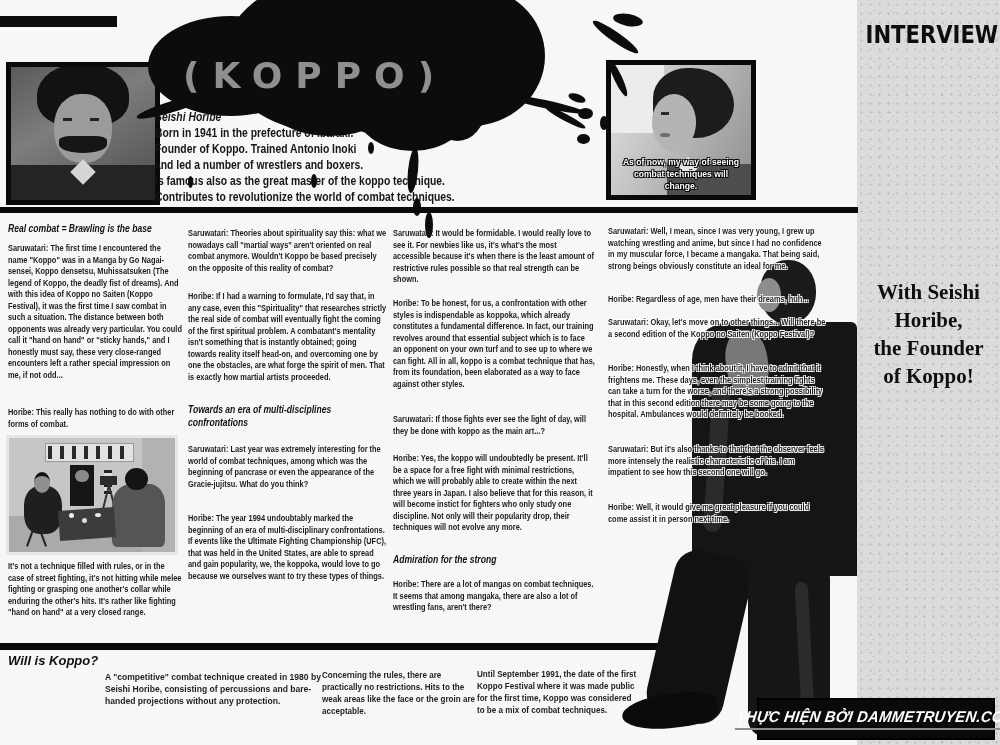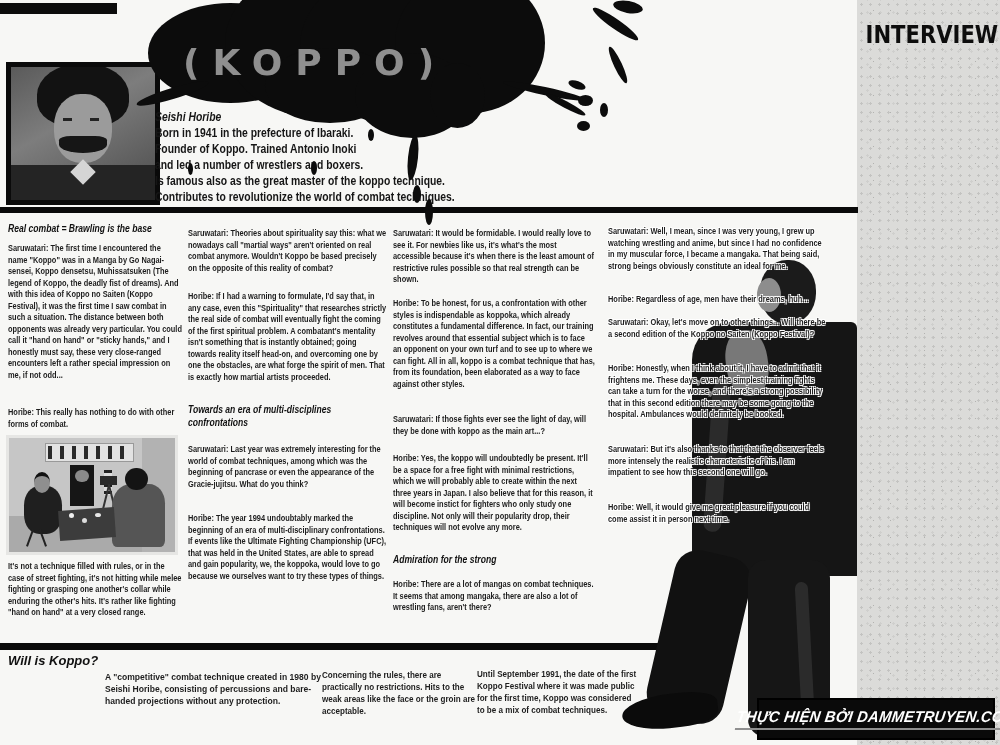--- a/index.html
+++ b/index.html
@@ -15,21 +15,21 @@
                      radial-gradient(#b2b2b0 .8px,transparent 1px);
     background-size:9px 9px,13px 13px,17px 17px;
     background-position:0 0,4px 6px,8px 2px;}
   .interview{position:absolute;top:22px;left:0;width:143px;text-align:center;
     font:900 24px/26px "DejaVu Sans",sans-serif;color:#0d0d0d;letter-spacing:0;
     transform:scaleX(.88);transform-origin:50% 0;}
   .side-caption{position:absolute;top:278px;left:0;width:143px;text-align:center;
     font:bold 21px/28px "Liberation Serif",serif;color:#0f0f0f;}
 
   
-  .splatter{position:absolute;left:0;top:3px;width:1000px;height:260px;z-index:6;pointer-events:none;}
+  .splatter{position:absolute;left:0;top:16px;width:1000px;height:260px;z-index:6;pointer-events:none;}
   .blob{position:absolute;background:#0c0c0c;border-radius:50%;}
   .koppo{position:absolute;left:183px;top:40px;
     font:bold 36px/40px "DejaVu Sans",sans-serif;color:#8f8f8f;letter-spacing:13px;}
 
   
   .photo{position:absolute;border:5px solid #0a0a0a;background:#777;overflow:hidden;z-index:5;}
   .photoA{left:6px;top:62px;width:144px;height:133px;}
   .photoB{left:606px;top:60px;width:140px;height:130px;}
   .photo .el{position:absolute;}
   .photo-caption{position:absolute;left:1px;right:1px;bottom:3px;text-align:center;
@@ -90,20 +90,24 @@
     letter-spacing:.3px;transform:skewX(-8deg) scaleX(.95);
     border-bottom:2px solid #8f8f8f;padding-bottom:2px;white-space:nowrap;}
 </style>
 </head>
 <body>
 
 <div class="page">
 
   <div class="sidebar">
     <div class="interview">INTERVIEW</div>
+    <div class="side-caption pre">With Seishi
+Horibe,
+the Founder
+of Koppo!</div>
   </div>
 
   <div class="bar top-bar"></div>
   <div class="bar bottom-bar"></div>
 
   <div class="figure">
     <div class="sh" style="left:152px;top:8px;width:56px;height:64px;background:#1b1b1b;border-radius:48%;"></div>
     <div class="sh" style="left:149px;top:26px;width:24px;height:34px;background:#8d8d8d;border-radius:50%;"></div>
     <div class="sh" style="left:84px;top:70px;width:165px;height:254px;background:#151515;border-radius:38px 6px 0 12px;"></div>
     <div class="sh" style="left:118px;top:78px;width:42px;height:66px;background:#787878;border-radius:45%;transform:rotate(-8deg);"></div>
@@ -119,20 +123,32 @@
     <div class="el" style="inset:0;background:linear-gradient(150deg,#5a5a5a 0%,#7d7d7d 40%,#4b4b4b 100%);"></div>
     <div class="el" style="left:18%;top:-3%;width:64%;height:48%;background:#121212;border-radius:50% 50% 40% 40%;"></div>
     <div class="el" style="left:30%;top:20%;width:40%;height:52%;background:#9b9b9b;border-radius:46%;"></div>
     <div class="el" style="left:36%;top:38%;width:9px;height:3px;background:#222;"></div>
     <div class="el" style="left:55%;top:38%;width:9px;height:3px;background:#222;"></div>
     <div class="el" style="left:33%;top:52%;width:34%;height:13%;background:#161616;border-radius:30% 30% 60% 60%;"></div>
     <div class="el" style="left:0;top:74%;width:100%;height:26%;background:#242424;"></div>
     <div class="el" style="left:44%;top:72%;width:18px;height:18px;background:#d5d5d5;transform:rotate(45deg);"></div>
   </div>
 
+  <div class="photo photoB">
+    <div class="el" style="inset:0;background:linear-gradient(115deg,#e3e3e3 0%,#bdbdbd 45%,#8f8f8f 100%);"></div>
+    <div class="el" style="left:0;top:0;width:38%;height:52%;background:#ececec;"></div>
+    <div class="el" style="left:30%;top:2%;width:58%;height:54%;background:#1c1c1c;border-radius:45% 55% 50% 40%;"></div>
+    <div class="el" style="left:29%;top:22%;width:32%;height:44%;background:#b4b4b4;border-radius:50%;"></div>
+    <div class="el" style="left:36%;top:36%;width:8px;height:3px;background:#2a2a2a;"></div>
+    <div class="el" style="left:35%;top:52%;width:10px;height:4px;background:#6e6e6e;border-radius:40%;"></div>
+    <div class="el" style="left:40%;top:76%;width:60%;height:24%;background:#4e4e4e;"></div>
+    <div class="el" style="left:50%;top:73%;width:15px;height:14px;background:#e8e8e8;transform:rotate(45deg);"></div>
+    <div class="photo-caption pre">As of now, my way of seeing
+combat techniques will change.</div>
+  </div>
 
   <div class="intro">
     <div class="intro-name">Seishi Horibe</div>
     <div class="intro-line">Born in 1941 in the prefecture of Ibaraki.</div>
     <div class="intro-line">Founder of Koppo. Trained Antonio Inoki</div>
     <div class="intro-line">and led a number of wrestlers and boxers.</div>
     <div class="intro-line">Is famous also as the great master of the koppo technique.</div>
     <div class="intro-line">Contributes to revolutionize the world of combat techniques.</div>
   </div>
 

